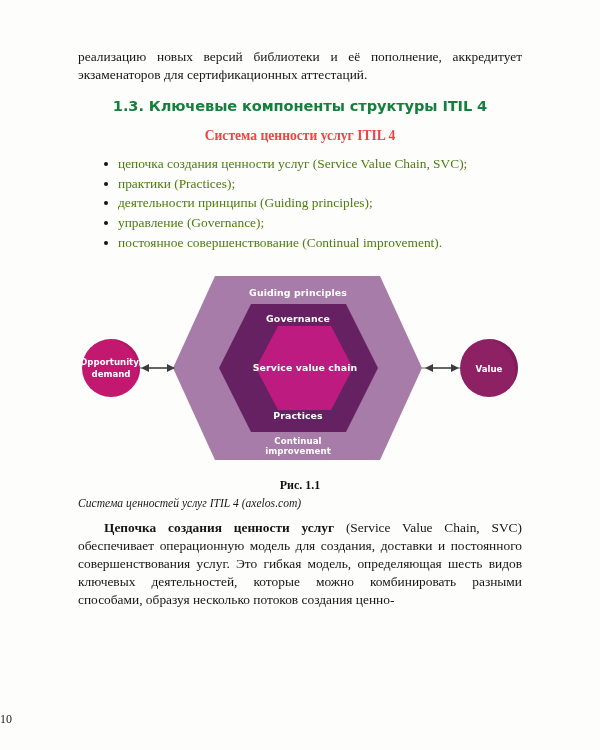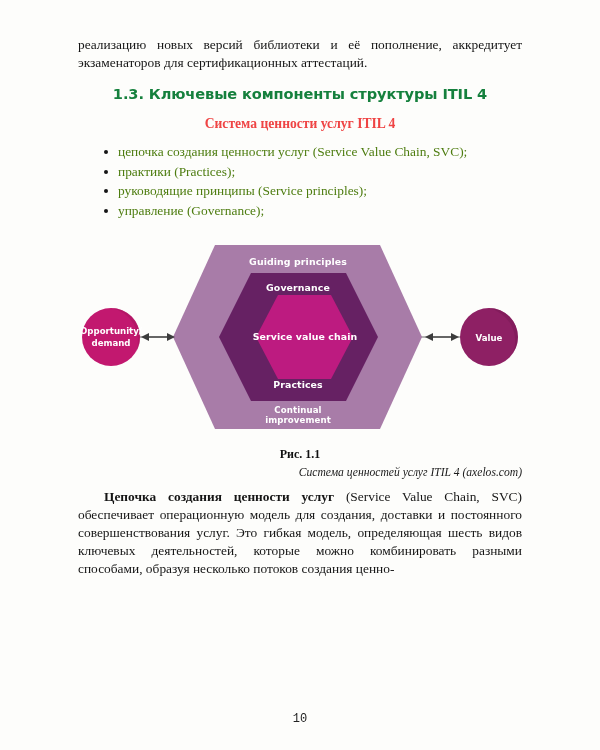--- a/index.html
+++ b/index.html
@@ -18,21 +18,21 @@
   .page {
     position: absolute;
     left: 0; top: 0;
     width: 600px;
     height: 750px;
     padding: 0;
   }
   .content {
     position: absolute;
     left: 78px;
-    top: 36px;
+    top: 48px;
     width: 444px;
   }
 
   
   .para {
     font-size: 13.4px;
     line-height: 1.34;
     text-align: justify;
     text-justify: inter-word;
     margin: 0;
@@ -95,36 +95,35 @@
   .figure svg { display: block; }
 
   .caption-num {
     text-align: center;
     font-size: 12px;
     font-weight: bold;
     margin-top: 6px;
     color: #111;
   }
   .caption-text {
-    text-align: right;
+    text-align: left;
     font-size: 11.6px;
     font-style: italic;
     margin-top: 4px;
     color: #1a1a1a;
   }
 
   .page-num {
     position: absolute;
     left: 0;
     top: 712px;
     width: 600px;
-    text-align: center;
+    text-align: left;
     font-size: 12px;
     color: #222;
-    font-family: Liberation Mono, monospace;
   }
 
   .hex-label {
     font-family: "DejaVu Sans", sans-serif;
     fill: #ffffff;
     font-size: 9.4px;
     font-weight: bold;
     text-anchor: middle;
     letter-spacing: 0.1px;
   }
@@ -147,22 +146,23 @@
 
     <h2 class="h-section">1.3. Ключевые компоненты структуры ITIL 4</h2>
 
 
     <h3 class="h-sub">Система ценности услуг ITIL 4</h3>
 
 
     <ul class="bullets">
       <li>цепочка создания ценности услуг (Service Value Chain, SVC);</li>
       <li>практики (Practices);</li>
-      <li>руководящие принципы (Service principles);</li>
+      <li>деятельности принципы (Guiding principles);</li>
       <li>управление (Governance);</li>
+      <li>постоянное совершенствование (Continual improvement).</li>
     </ul>
 
     <div class="figure">
       <svg width="444" height="208" viewBox="0 0 444 208">
 
         <line x1="60" y1="104" x2="390" y2="104" stroke="#6f6f6f" stroke-width="1"></line>
 
         <polygon points="95,104 137,12 302,12 344,104 302,196 137,196" fill="#a87ca8"></polygon>
 
         <polygon points="141,104 173,40 268,40 300,104 268,168 173,168" fill="#662163"></polygon>

